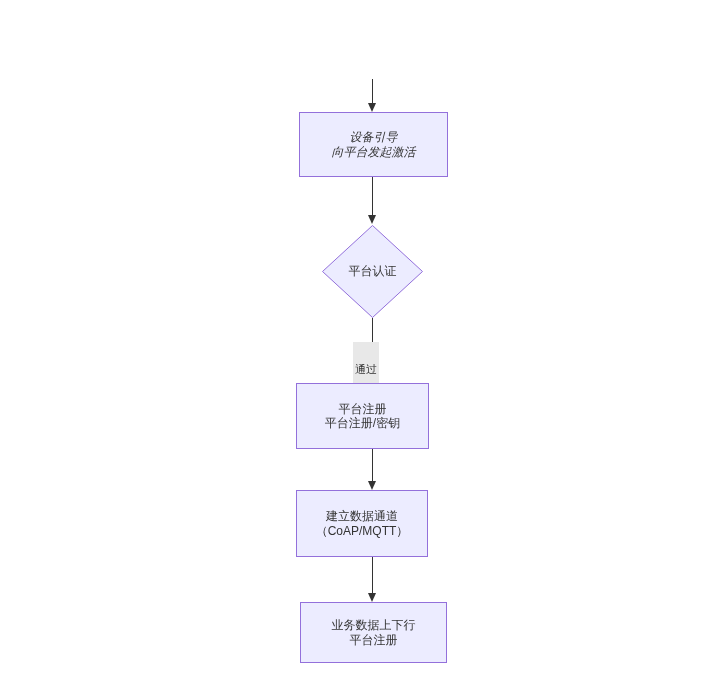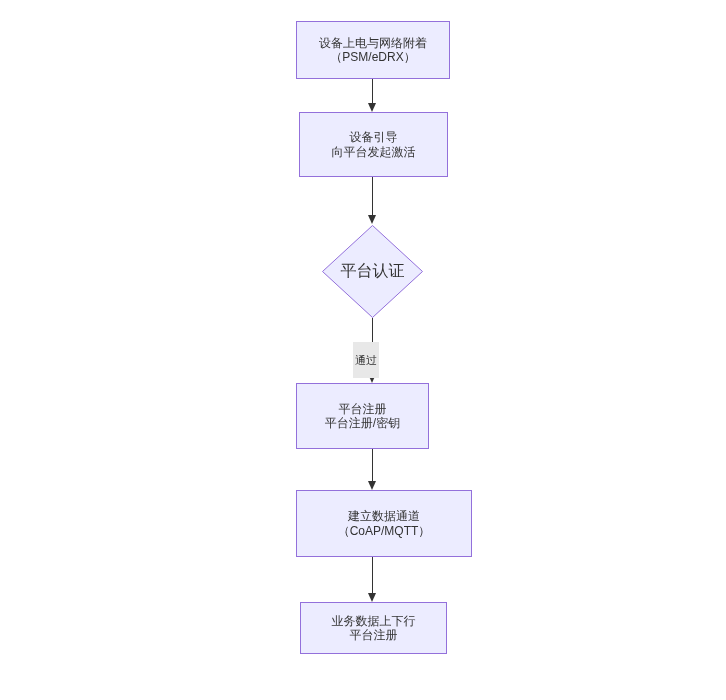--- a/index.html
+++ b/index.html
@@ -25,24 +25,24 @@
     flex-direction: column;
     align-items: center;
     justify-content: center;
     text-align: center;
     font-size: 12px;
     line-height: 14.5px;
   }
   .node .tline { display: block; }
   
   .n1 { left: 296px; top: 21px;  width: 154px; height: 58px; }
-  .n2 { left: 299px; top: 112px; width: 149px; height: 65px; }
+  .n2 { left: 299px; top: 112px; width: 149px; height: 65px; font-style: italic; }
   .n4 { left: 296px; top: 383px; width: 133px; height: 66px; }
-  .n5 { left: 296px; top: 490px; width: 176px; height: 67px; }
-  .n6 { left: 300px; top: 602px; width: 147px; height: 52px; text-align: right; }
+  .n5 { left: 296px; top: 490px; width: 132px; height: 67px; }
+  .n6 { left: 300px; top: 602px; width: 147px; height: 61px; text-align: right; }
   
   .diamond-wrap {
     position: absolute;
     left: 322px; top: 225px;
     width: 101px; height: 93px;
   }
   .diamond-wrap svg {
     position: absolute;
     left: 0; top: 0;
     width: 100%; height: 100%;
@@ -52,21 +52,21 @@
     fill: var(--node-fill, #ECECFF);
     stroke: var(--node-border, #9370DB);
     stroke-width: 1;
   }
   .diamond-label {
     position: absolute;
     left: 0; top: 0; right: 0; bottom: 0;
     display: flex;
     align-items: center;
     justify-content: center;
-    font-size: 16px;
+    font-size: 12px;
     line-height: 14.5px;
   }
   
   .arrow-line {
     position: absolute;
     left: 372px;
     width: 1px;
     background: var(--arrow-color, #333333);
   }
   .a1 { top: 79px;  height: 24px; }
@@ -89,33 +89,29 @@
   .h5 { top: 593px; }
   
   .edge-label {
     position: absolute;
     left: 366px;
     top: 342px;
     transform: translateX(-50%);
     background: var(--edge-label-bg, #e8e8e8);
     font-size: 11px;
     line-height: 16px;
-    padding: 10px 2px;
+    padding: 19px 2px;
     white-space: nowrap;
   }
 </style>
 </head>
 <body>
 
 <div class="canvas">
 
-  <div class="node n1">
-    <span class="tline">设备上电与网络附着</span>
-    <span class="tline">（PSM/eDRX）</span>
-  </div>
 
   <div class="arrow-line a1"></div>
   <div class="arrow-head h1"></div>
 
   <div class="node n2">
     <span class="tline">设备引导</span>
     <span class="tline">向平台发起激活</span>
   </div>
 
   <div class="arrow-line a2"></div>

